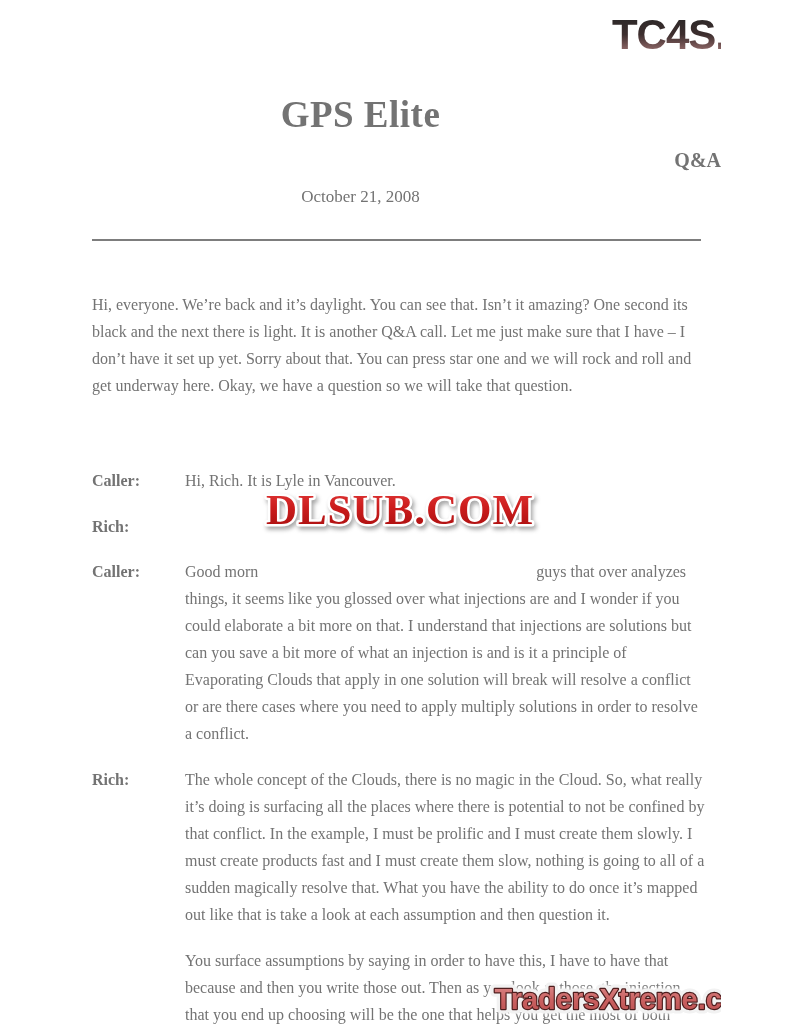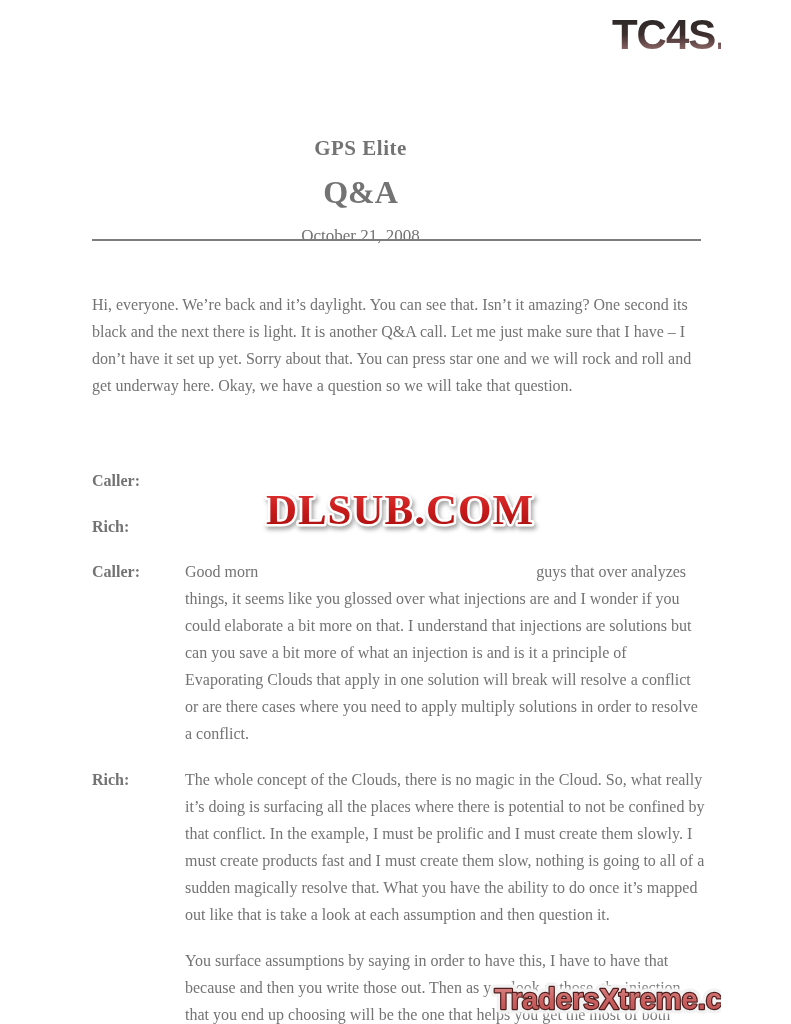--- a/index.html
+++ b/index.html
@@ -25,29 +25,29 @@
 
   
   .title-block {
     position: absolute;
     top: 93px;
     left: 0;
     width: 100%;
     text-align: center;
   }
   .doc-title {
-    font-size: 21px;
+    font-size: 37px;
     font-weight: bold;
     letter-spacing: 0.5px;
-    margin-top: 43px;
   }
   .doc-subtitle {
-    font-size: 32px;
+    font-size: 20px;
     font-weight: bold;
     margin-top: 13px;
+    text-align: right;
   }
   .doc-date {
     font-size: 17px;
     font-weight: normal;
     margin-top: 15px;
   }
 
   .divider {
     position: absolute;
     top: 239px;
@@ -131,20 +131,21 @@
 
   <hr class="divider">
 
   <div class="content">
     <p class="intro-paragraph">Hi, everyone. We’re back and it’s daylight. You can see that. Isn’t it amazing? One second its black and the next there is light. It is another Q&amp;A call. Let me just make sure that I have – I don’t have it set up yet. Sorry about that. You can press star one and we will rock and roll and get underway here. Okay, we have a question so we will take that question.</p>
 
     <div class="transcript">
 
       <div class="entry">
         <div class="speaker">Caller:</div>
+        <div class="speech">Hi, Rich. It is Lyle in Vancouver.</div>
       </div>
 
       <div class="entry">
         <div class="speaker">Rich:</div>
       </div>
 
       <div class="entry">
         <div class="speaker">Caller:</div>
         <div class="speech">
           <div><span>Good morn</span><span class="wm-gap"></span><span class="nowrap">guys that over analyzes</span></div>

